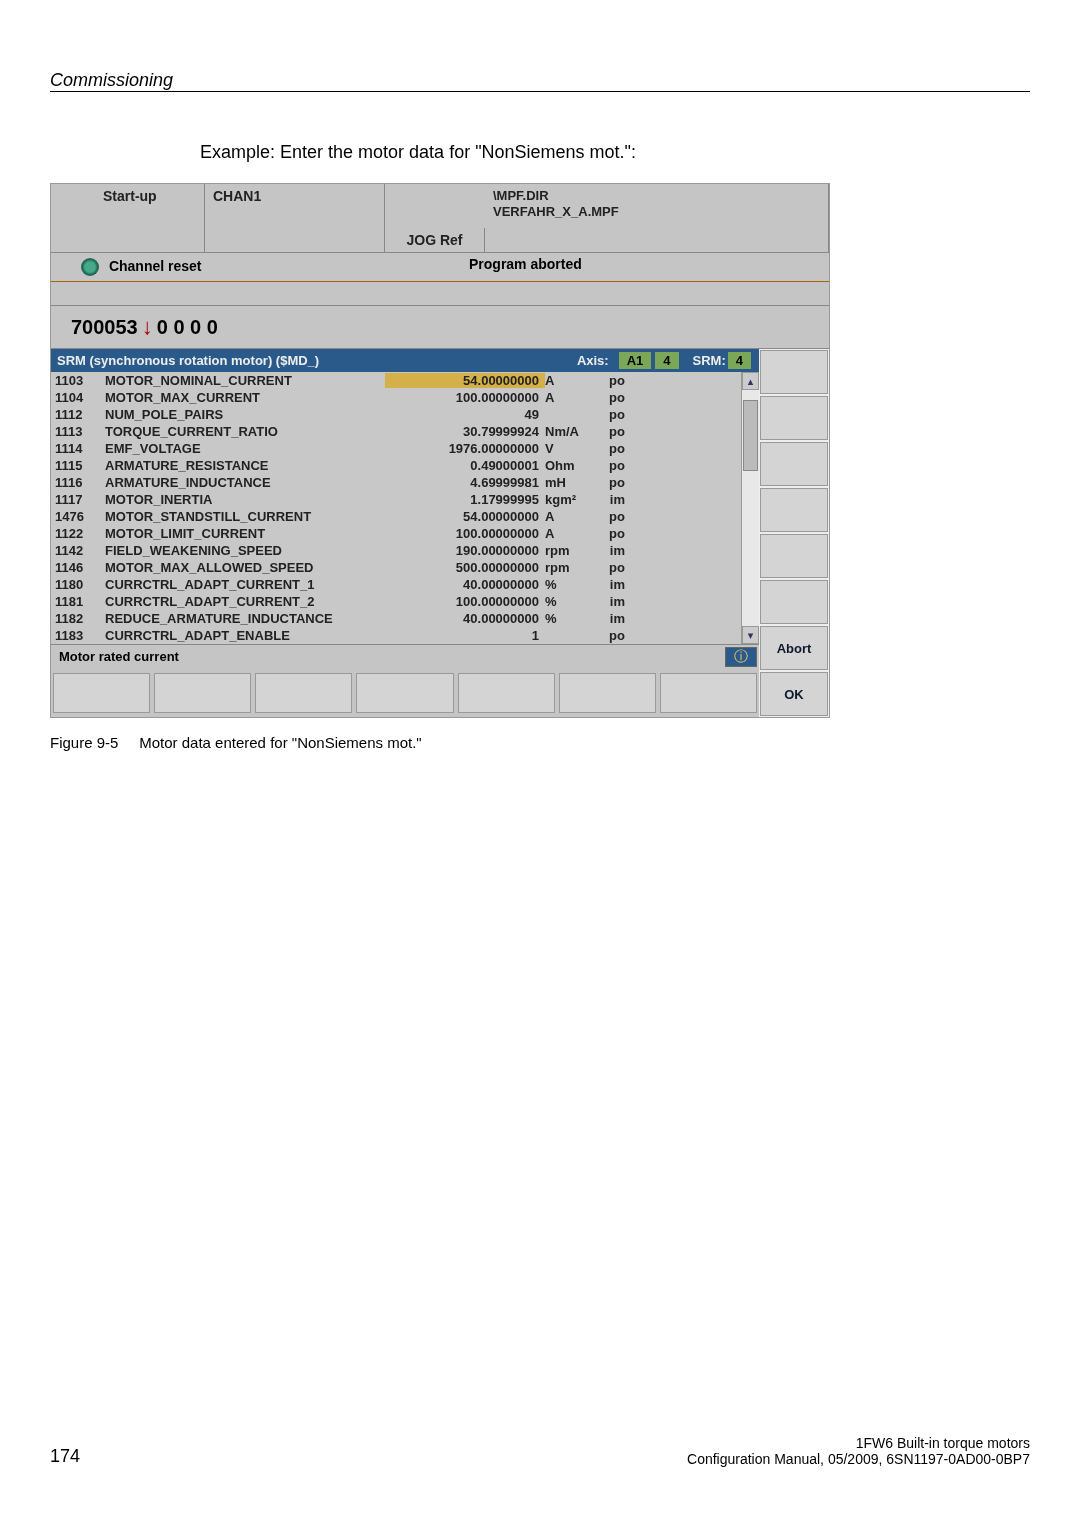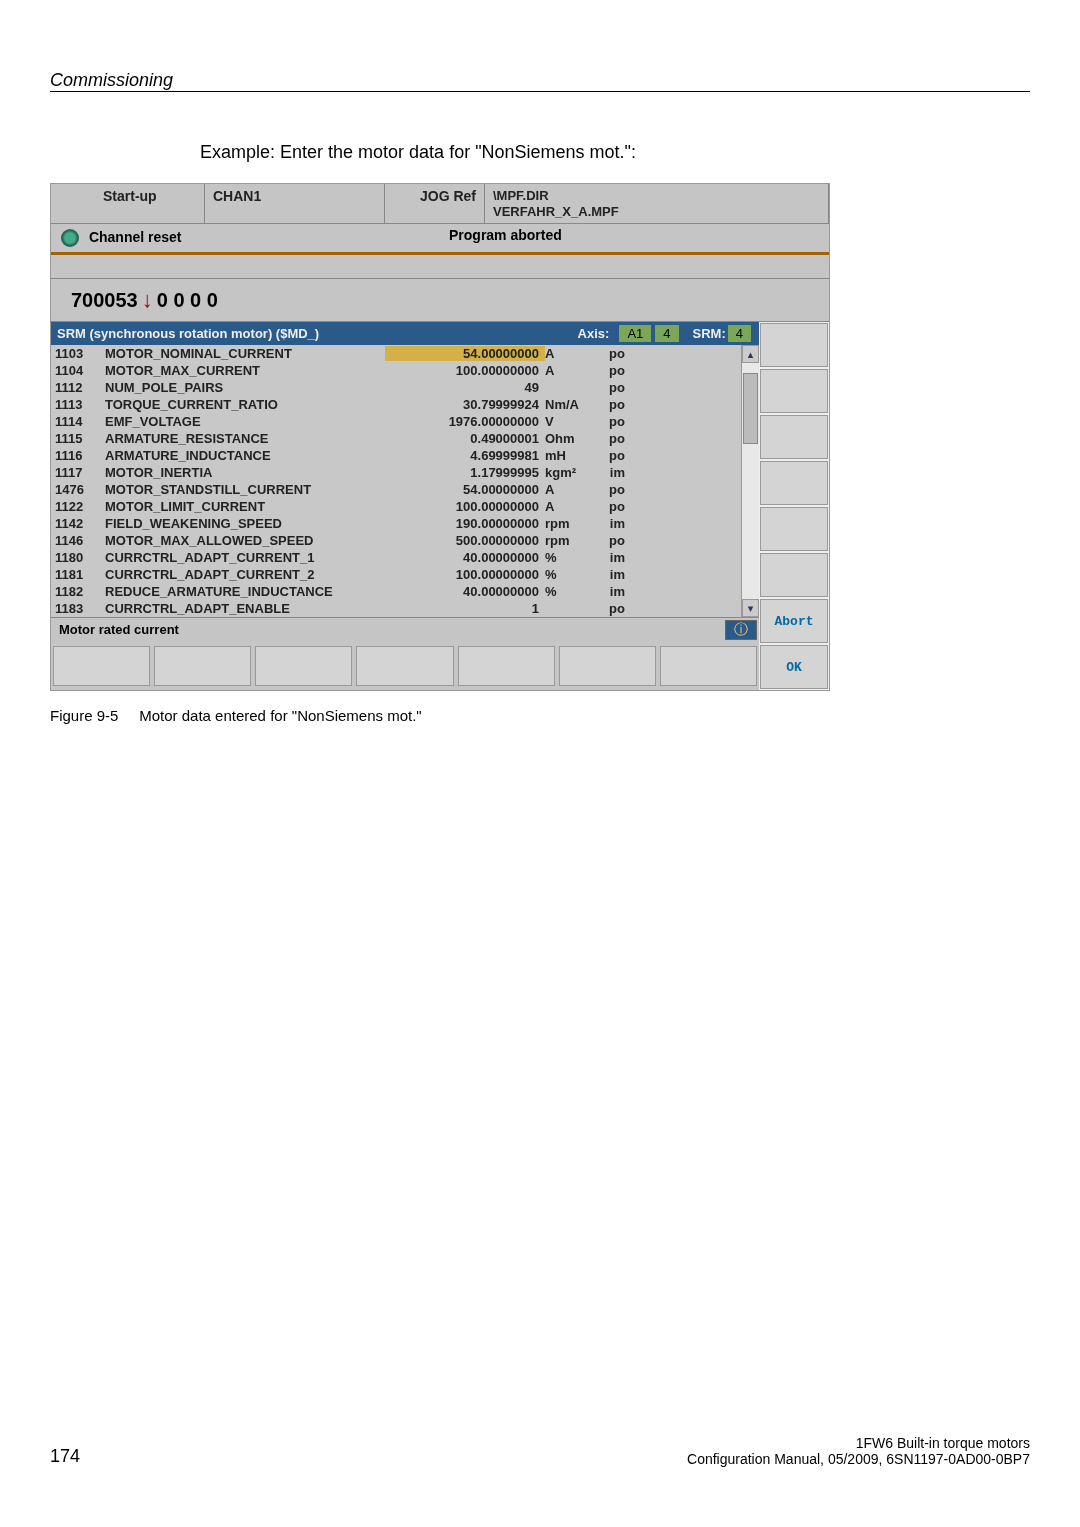--- a/index.html
+++ b/index.html
@@ -43,26 +43,27 @@
     }
     .hmi-cell {
       padding: 4px 8px;
       border-right: 1px solid #888;
       font-size: 14px;
       font-weight: bold;
       color: #222;
     }
     .mode-cell { width: 110px; }
     .chan-cell { width: 180px; }
-    .jog-cell { width: 100px; text-align: right; }
+    .jog-cell { width: 100px; text-align: center; margin-top: 44px; }
     .mpf-cell { flex: 1; font-size: 13px; line-height: 1.2; }
     .hmi-status-row {
       display: flex;
       background: #c5c5c5;
-      border-bottom: 3px solid #a16207;
+      border-bottom: 1px solid #a16207;
+      padding-left: 20px;
     }
     .status-icon {
       width: 18px;
       height: 18px;
       background: radial-gradient(circle, #4a8 40%, #265 60%);
       border-radius: 50%;
       margin: 2px 6px;
       display: inline-block;
       vertical-align: middle;
     }
@@ -99,21 +100,21 @@
       padding: 3px 6px;
       align-items: center;
     }
     .srm-title { flex: 1; }
     .axis-label { margin-right: 8px; }
     .axis-badge {
       background: #7aa858;
       color: #000;
       padding: 1px 8px;
       margin: 0 2px;
-      font-weight: normal;
+      font-weight: bold;
     }
     .srm-label { margin-left: 12px; }
     .table-body {
       display: flex;
     }
     .table-rows {
       flex: 1;
     }
     .data-row {
       display: flex;
@@ -167,23 +168,22 @@
     .side-btn {
       flex: 1;
       border: 1px solid #999;
       background: #d4d4d4;
       margin: 1px;
       display: flex;
       align-items: center;
       justify-content: center;
       font-size: 13px;
       font-weight: bold;
-      color: #0369a1;
+      color: #0f172a;
       min-height: 35px;
-      font-family: Liberation Mono, monospace;
     }
     .status-footer {
       display: flex;
       background: #c5c5c5;
       border-top: 1px solid #888;
     }
     .footer-text {
       flex: 1;
       padding: 4px 8px;
       font-size: 13px;

